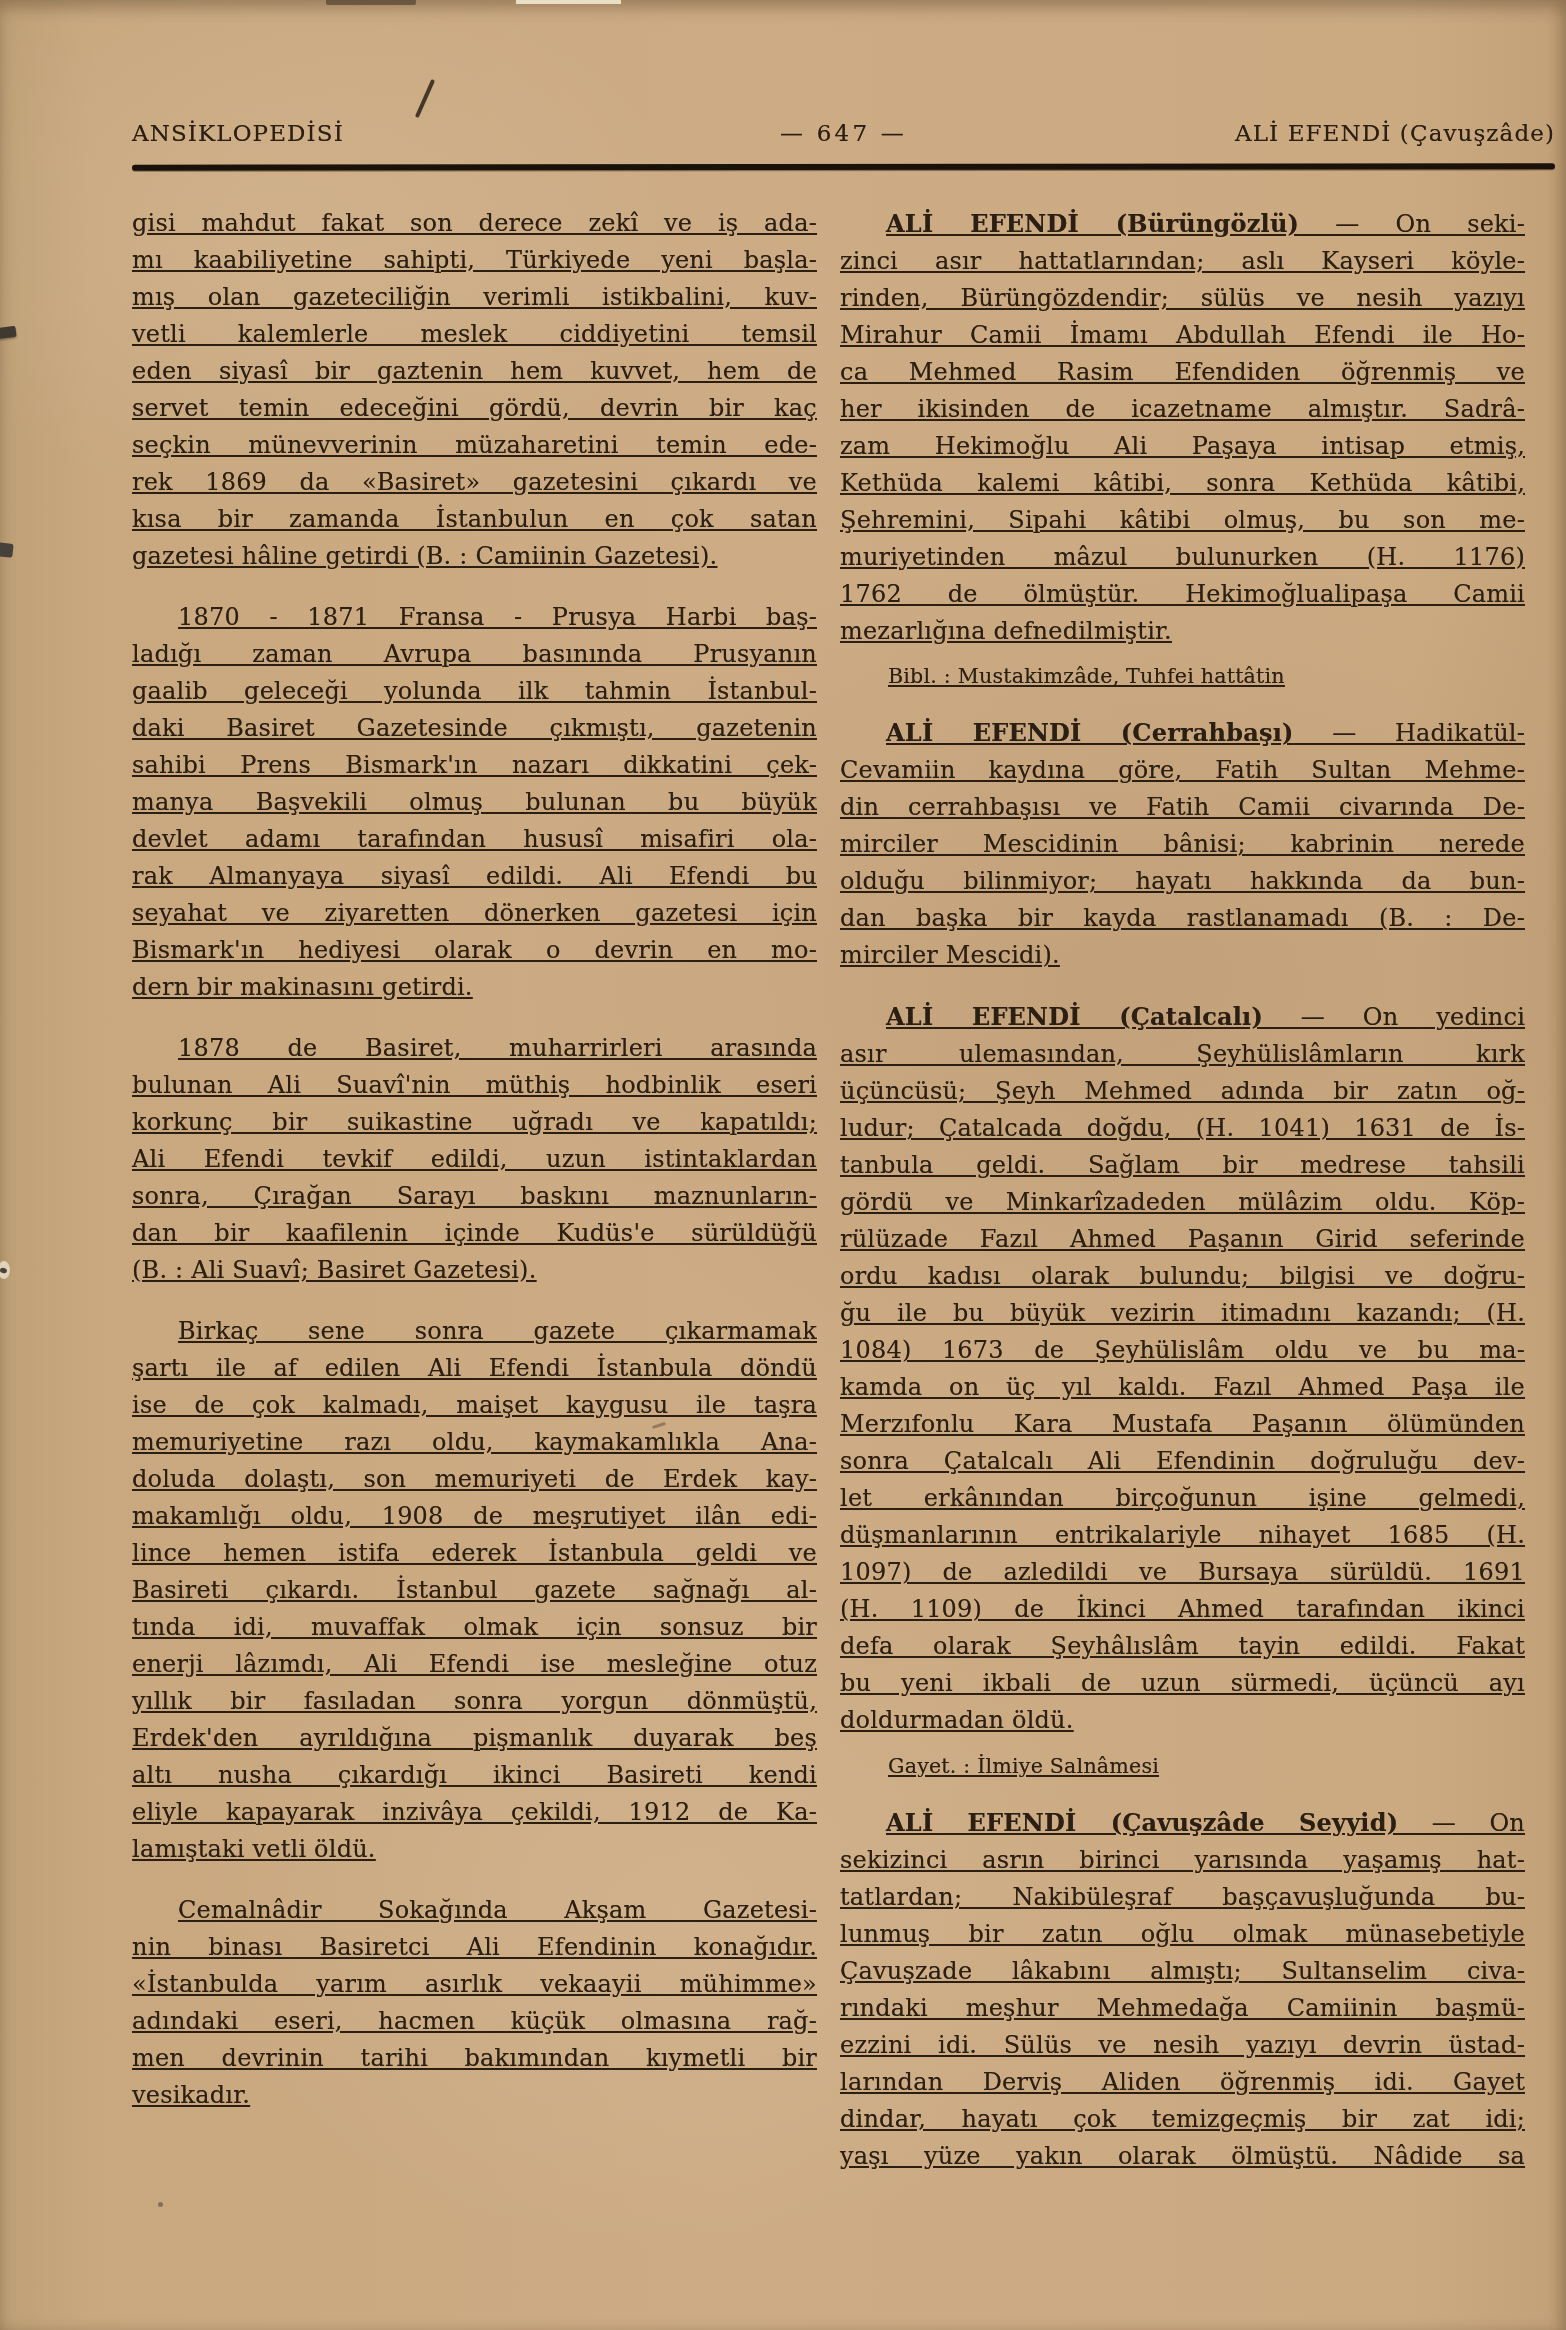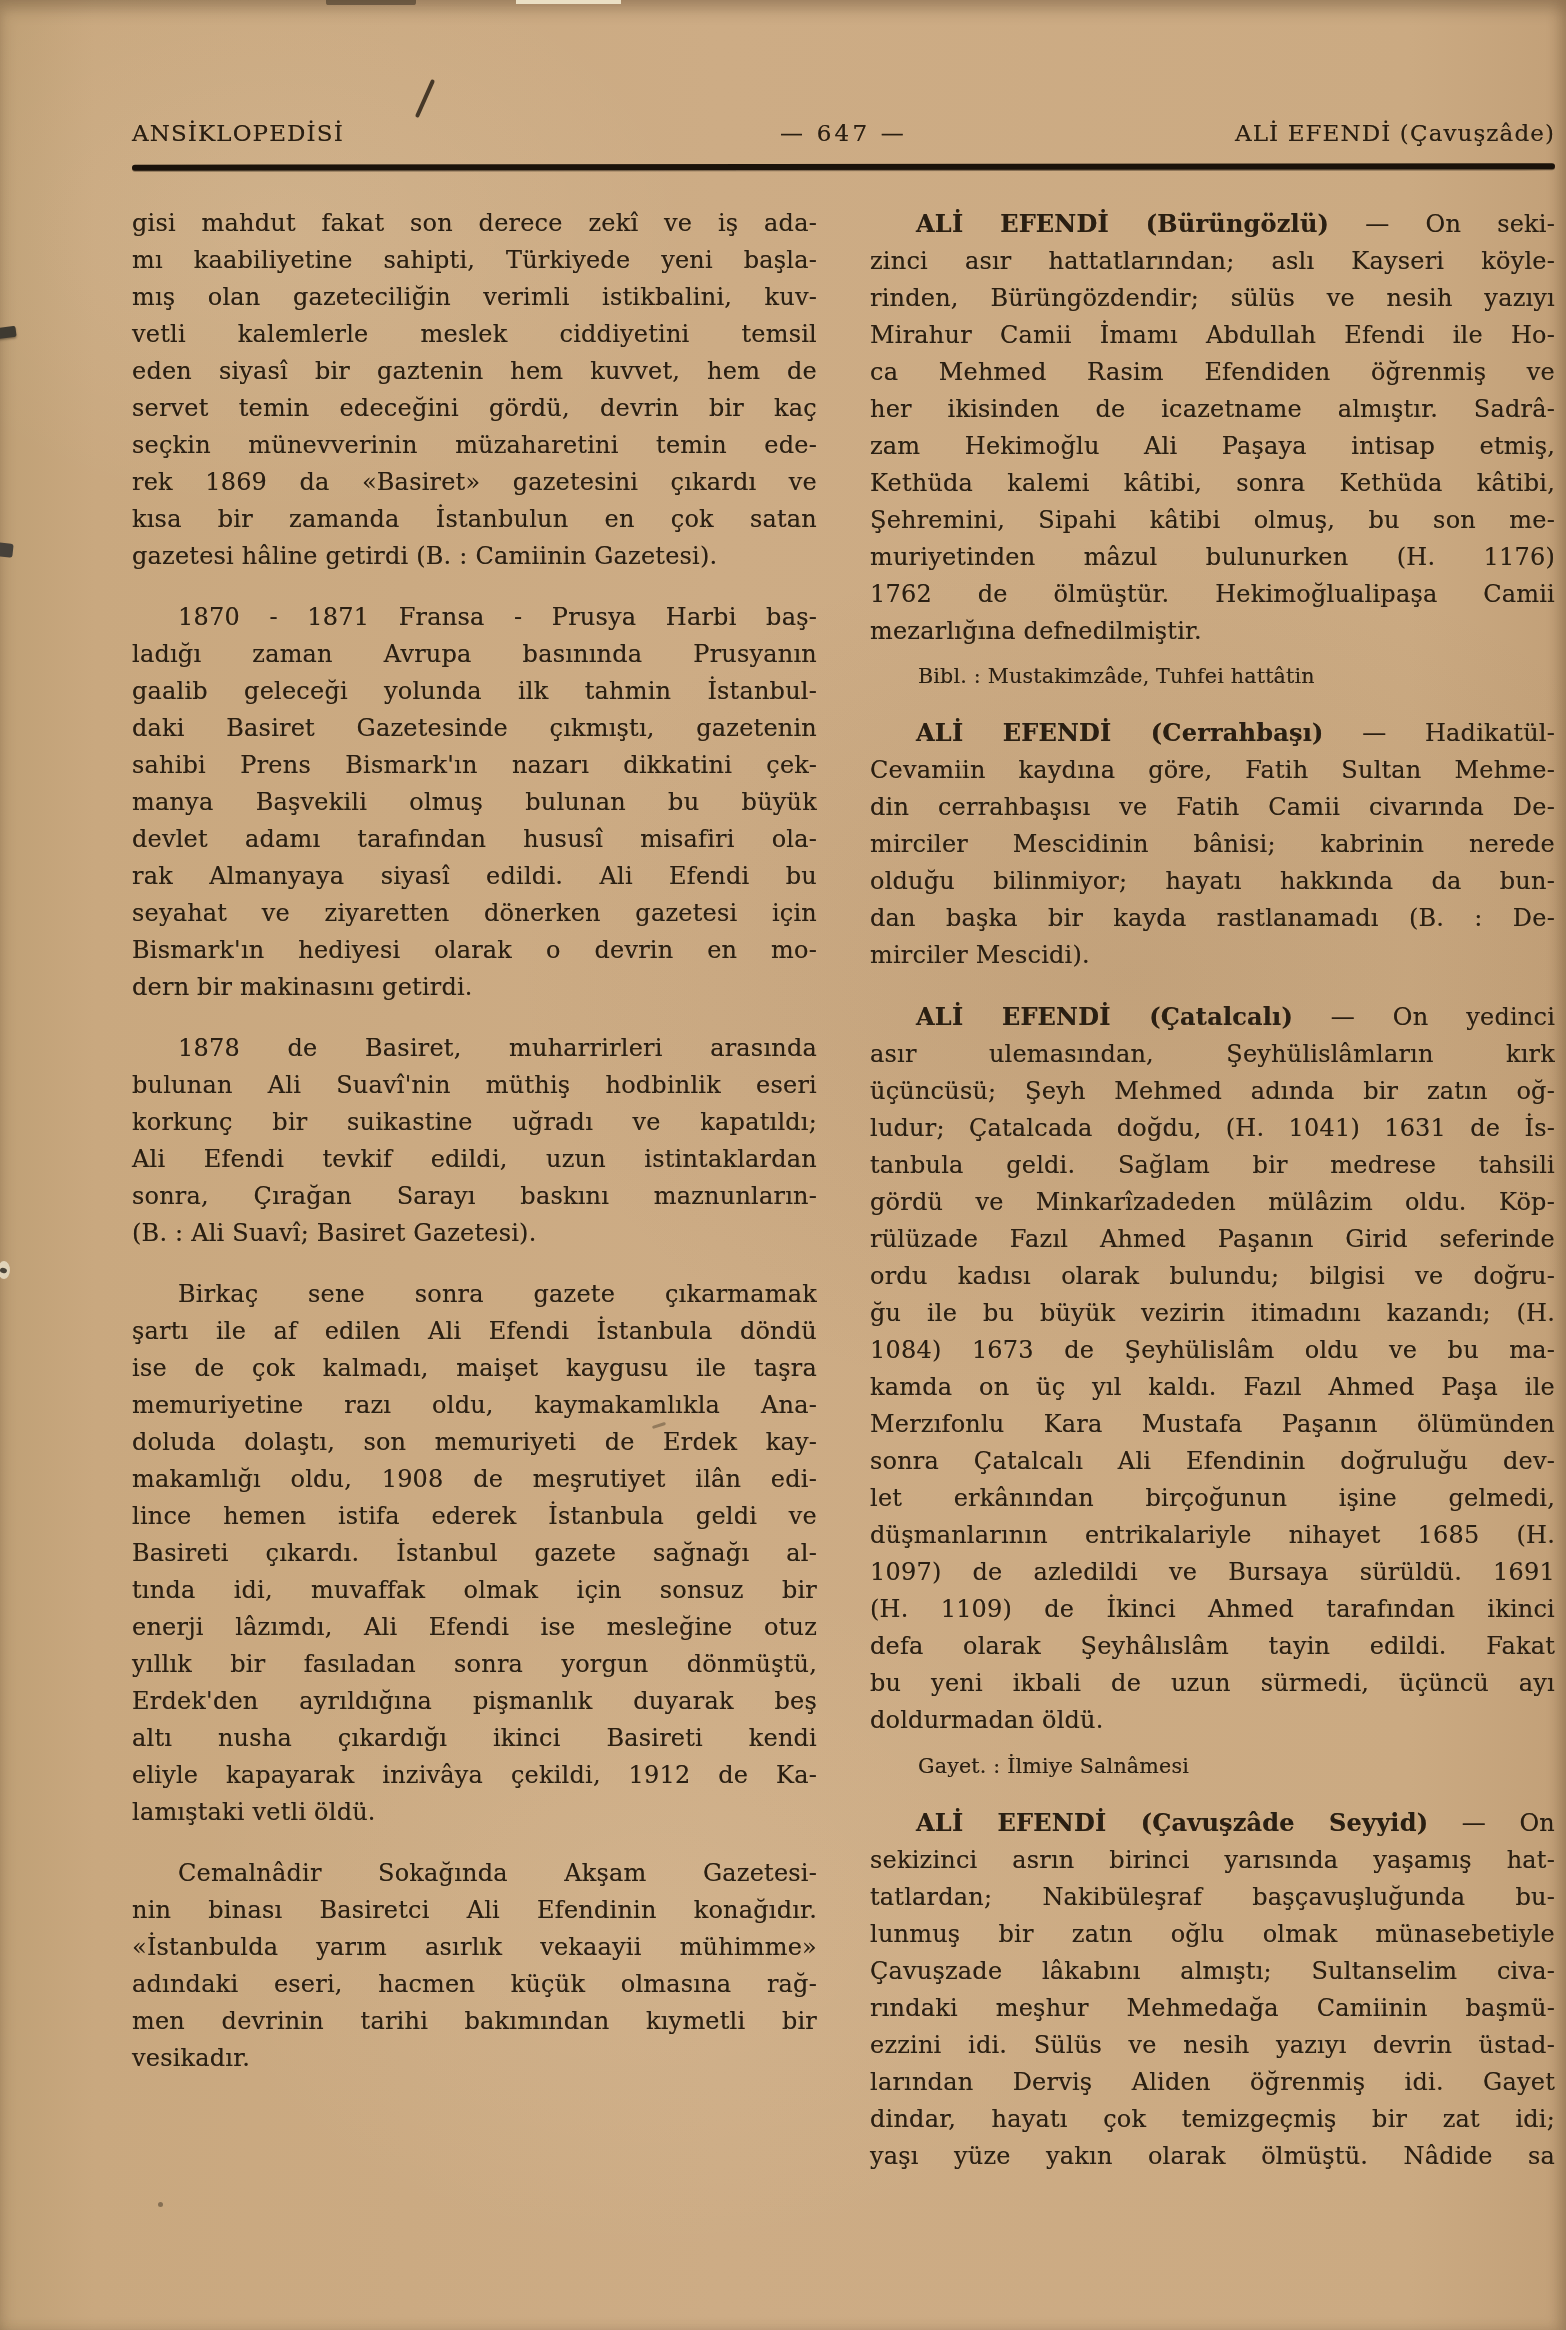--- a/index.html
+++ b/index.html
@@ -22,21 +22,21 @@
   .header{
     display:flex;justify-content:space-between;align-items:baseline;
     font-weight:normal;font-size:23px;letter-spacing:1.1px;
     text-shadow:0 0 0.5px rgba(40,28,16,0.6);
   }
   .header .center{position:absolute;left:0;right:0;text-align:center;letter-spacing:3.2px;}
   .rule{
     margin-top:18px;height:5.8px;background:#1a120a;border-radius:3.2px;
     box-shadow:0 1.1px 0.5px rgba(26,18,10,0.4);transform:rotate(-0.06deg);
   }
-  .columns{display:flex;gap:53px;margin-top:35px;}
+  .columns{display:flex;gap:23px;margin-top:35px;text-decoration:underline;}
   .col{width:685px;}
   .para{font-size:24px;line-height:37px;letter-spacing:0.2px;
     text-shadow:0 0 0.5px rgba(42,30,17,0.55);}
   .para + .para{margin-top:24px;}
   .line{text-align:justify;text-align-last:justify;}
   .line.last{text-align-last:left;}
   .line.first-indent{padding-left:46px;}
   .lead{font-weight:bold;}
   .para.bibl{font-size:20.6px;line-height:27px;margin-top:13.7px;margin-bottom:2.1px;}
   .para.bibl .line{text-align-last:left;padding-left:48px;}
@@ -92,20 +92,21 @@
             <div class="line">seyahat ve ziyaretten dönerken gazetesi için</div>
             <div class="line">Bismark'ın hediyesi olarak o devrin en mo-</div>
             <div class="line last">dern bir makinasını getirdi.</div>
           </div>
           <div class="para body">
             <div class="line first-indent">1878 de Basiret, muharrirleri arasında</div>
             <div class="line">bulunan Ali Suavî'nin müthiş hodbinlik eseri</div>
             <div class="line">korkunç bir suikastine uğradı ve kapatıldı;</div>
             <div class="line">Ali Efendi tevkif edildi, uzun istintaklardan</div>
             <div class="line">sonra, Çırağan Sarayı baskını maznunların-</div>
+            <div class="line">dan bir kaafilenin içinde Kudüs'e sürüldüğü</div>
             <div class="line last">(B. : Ali Suavî; Basiret Gazetesi).</div>
           </div>
           <div class="para body">
             <div class="line first-indent">Birkaç sene sonra gazete çıkarmamak</div>
             <div class="line">şartı ile af edilen Ali Efendi İstanbula döndü</div>
             <div class="line">ise de çok kalmadı, maişet kaygusu ile taşra</div>
             <div class="line">memuriyetine razı oldu, kaymakamlıkla Ana-</div>
             <div class="line">doluda dolaştı, son memuriyeti de Erdek kay-</div>
             <div class="line">makamlığı oldu, 1908 de meşrutiyet ilân edi-</div>
             <div class="line">lince hemen istifa ederek İstanbula geldi ve</div>

